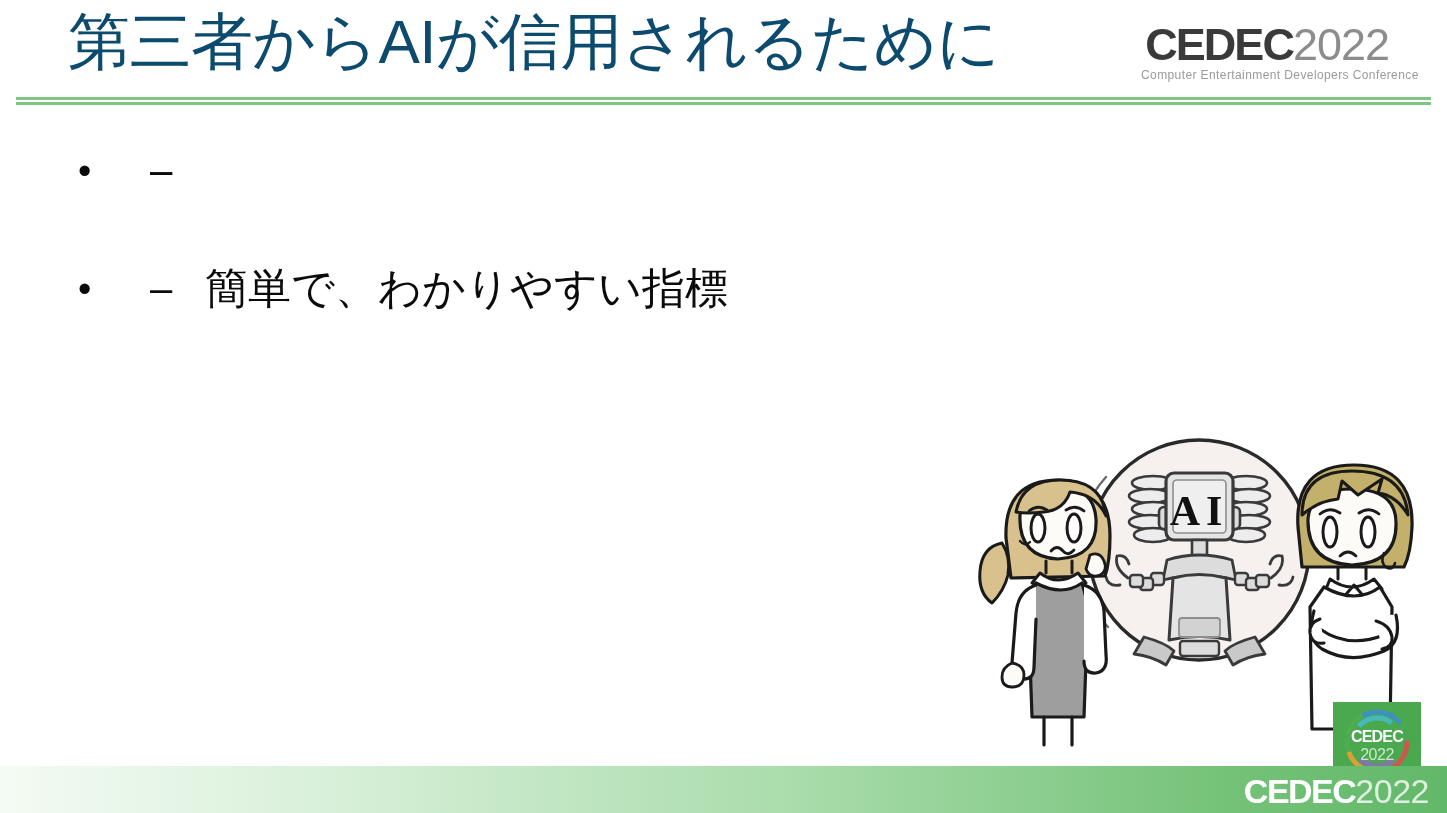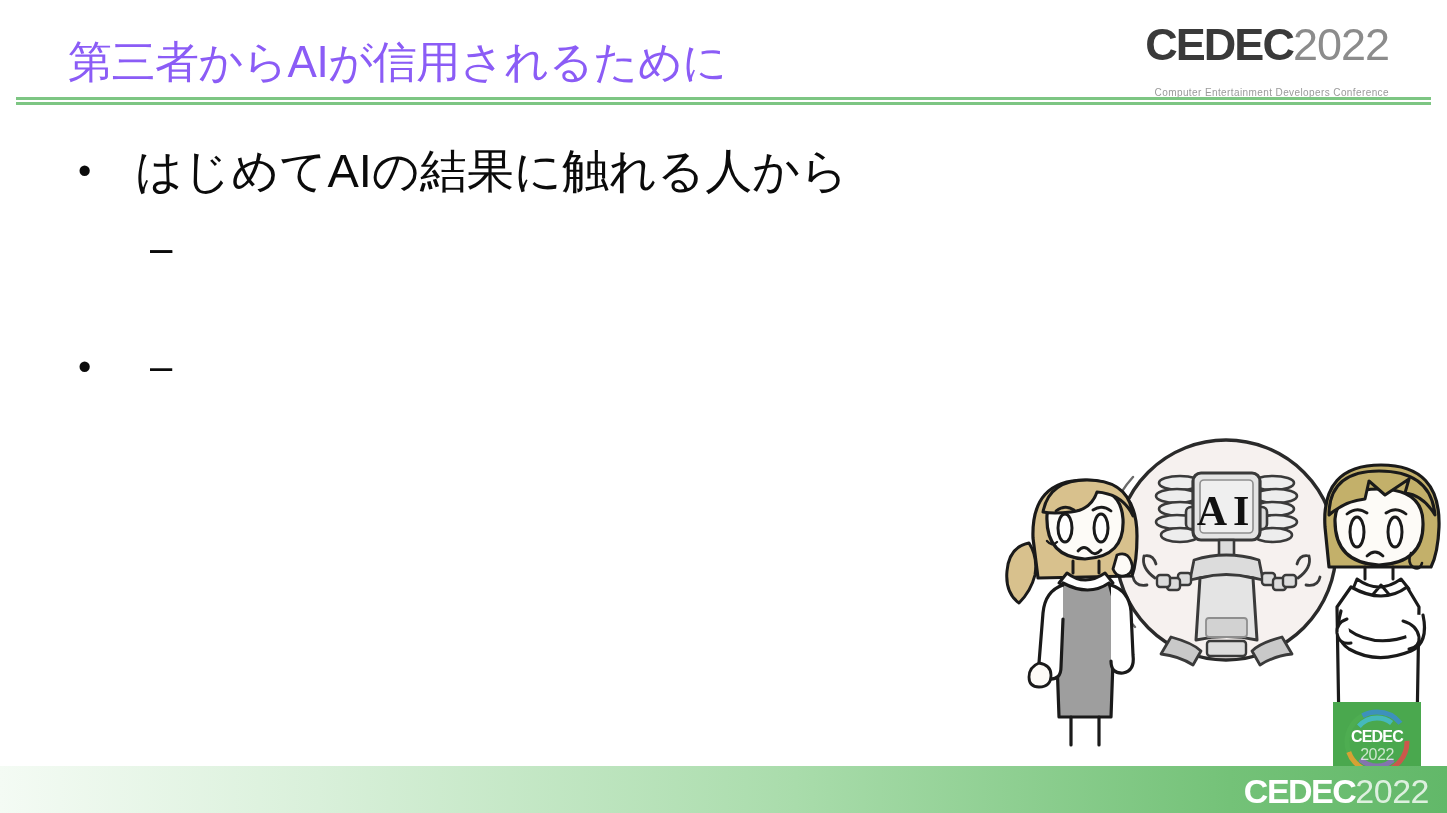--- a/index.html
+++ b/index.html
@@ -19,25 +19,25 @@
 
   
   #title-area {
     position: absolute;
     left: 0; top: 0;
     width: 1447px; height: 100px;
   }
   #slide-title {
     position: absolute;
     left: 68px;
-    top: 20px;
-    font-size: 44px;
+    top: 0;
+    font-size: 62px;
     line-height: 84px;
     letter-spacing: -0.5px;
-    color: #8b5cf6;
+    color: #0c4a6e;
     font-weight: 400;
     white-space: nowrap;
   }
 
   
   #cedec-logo-top {
     position: absolute;
     right: 58px;
     top: 22px;
     width: 248px;
@@ -51,22 +51,22 @@
     font-weight: 700;
     color: #3a3a3a;
     white-space: nowrap;
   }
   #cedec-logo-top .logo-word .light {
     font-weight: 400;
     color: #8c8c8c;
     letter-spacing: -1px;
   }
   #cedec-logo-top .logo-tag {
-    margin-top: 20px;
-    font-size: 10px;
+    margin-top: 2px;
+    font-size: 12px;
     line-height: 12px;
     letter-spacing: 0.4px;
     color: #9a9a9a;
     white-space: nowrap;
     font-weight: 400;
   }
 
   
   #title-rule {
     position: absolute;
@@ -125,21 +125,21 @@
     top: 0;
     font-size: 40px;
     line-height: 76px;
     color: #0b0b0b;
   }
   .gap { height: 118px; }
 
   
   #illustration {
     position: absolute;
-    left: 995px;
+    left: 968px;
     top: 415px;
     width: 452px;
     height: 365px;
   }
   #illustration svg { display: block; }
 
   
   #cedec-badge {
     position: absolute;
     left: 1333px;
@@ -216,38 +216,38 @@
     <div id="title-rule">
       <div class="line-a"></div>
       <div class="line-b"></div>
     </div>
   </div>
 
   <div id="body">
 
     <div class="blk">
       <div class="l1">
-        <span class="mk">•</span><span>はじめてAIの結果に触れる人から</span>
+        <span class="mk">•</span>
       </div>
       <div class="l2">
         <span class="mk">–</span>
       </div>
       <div class="l2">
         <span class="mk">–</span>
       </div>
     </div>
 
     <div class="gap"></div>
 
     <div class="blk">
       <div class="l1">
         <span class="mk">•</span>
       </div>
       <div class="l2">
-        <span class="mk">–</span>
+        <span class="mk">–</span><span>簡単で、わかりやすい指標</span>
       </div>
     </div>
 
   </div>
 
   <div id="illustration">
     <svg width="452" height="365" viewBox="0 0 452 365" xmlns="http://www.w3.org/2000/svg">
       <g fill="none" stroke="#1a1a1a" stroke-width="3.2" stroke-linecap="round" stroke-linejoin="round">
 
         <circle cx="231" cy="135" r="110" fill="#f6f1ef" stroke="#2a2a2a" stroke-width="3.4"></circle>

